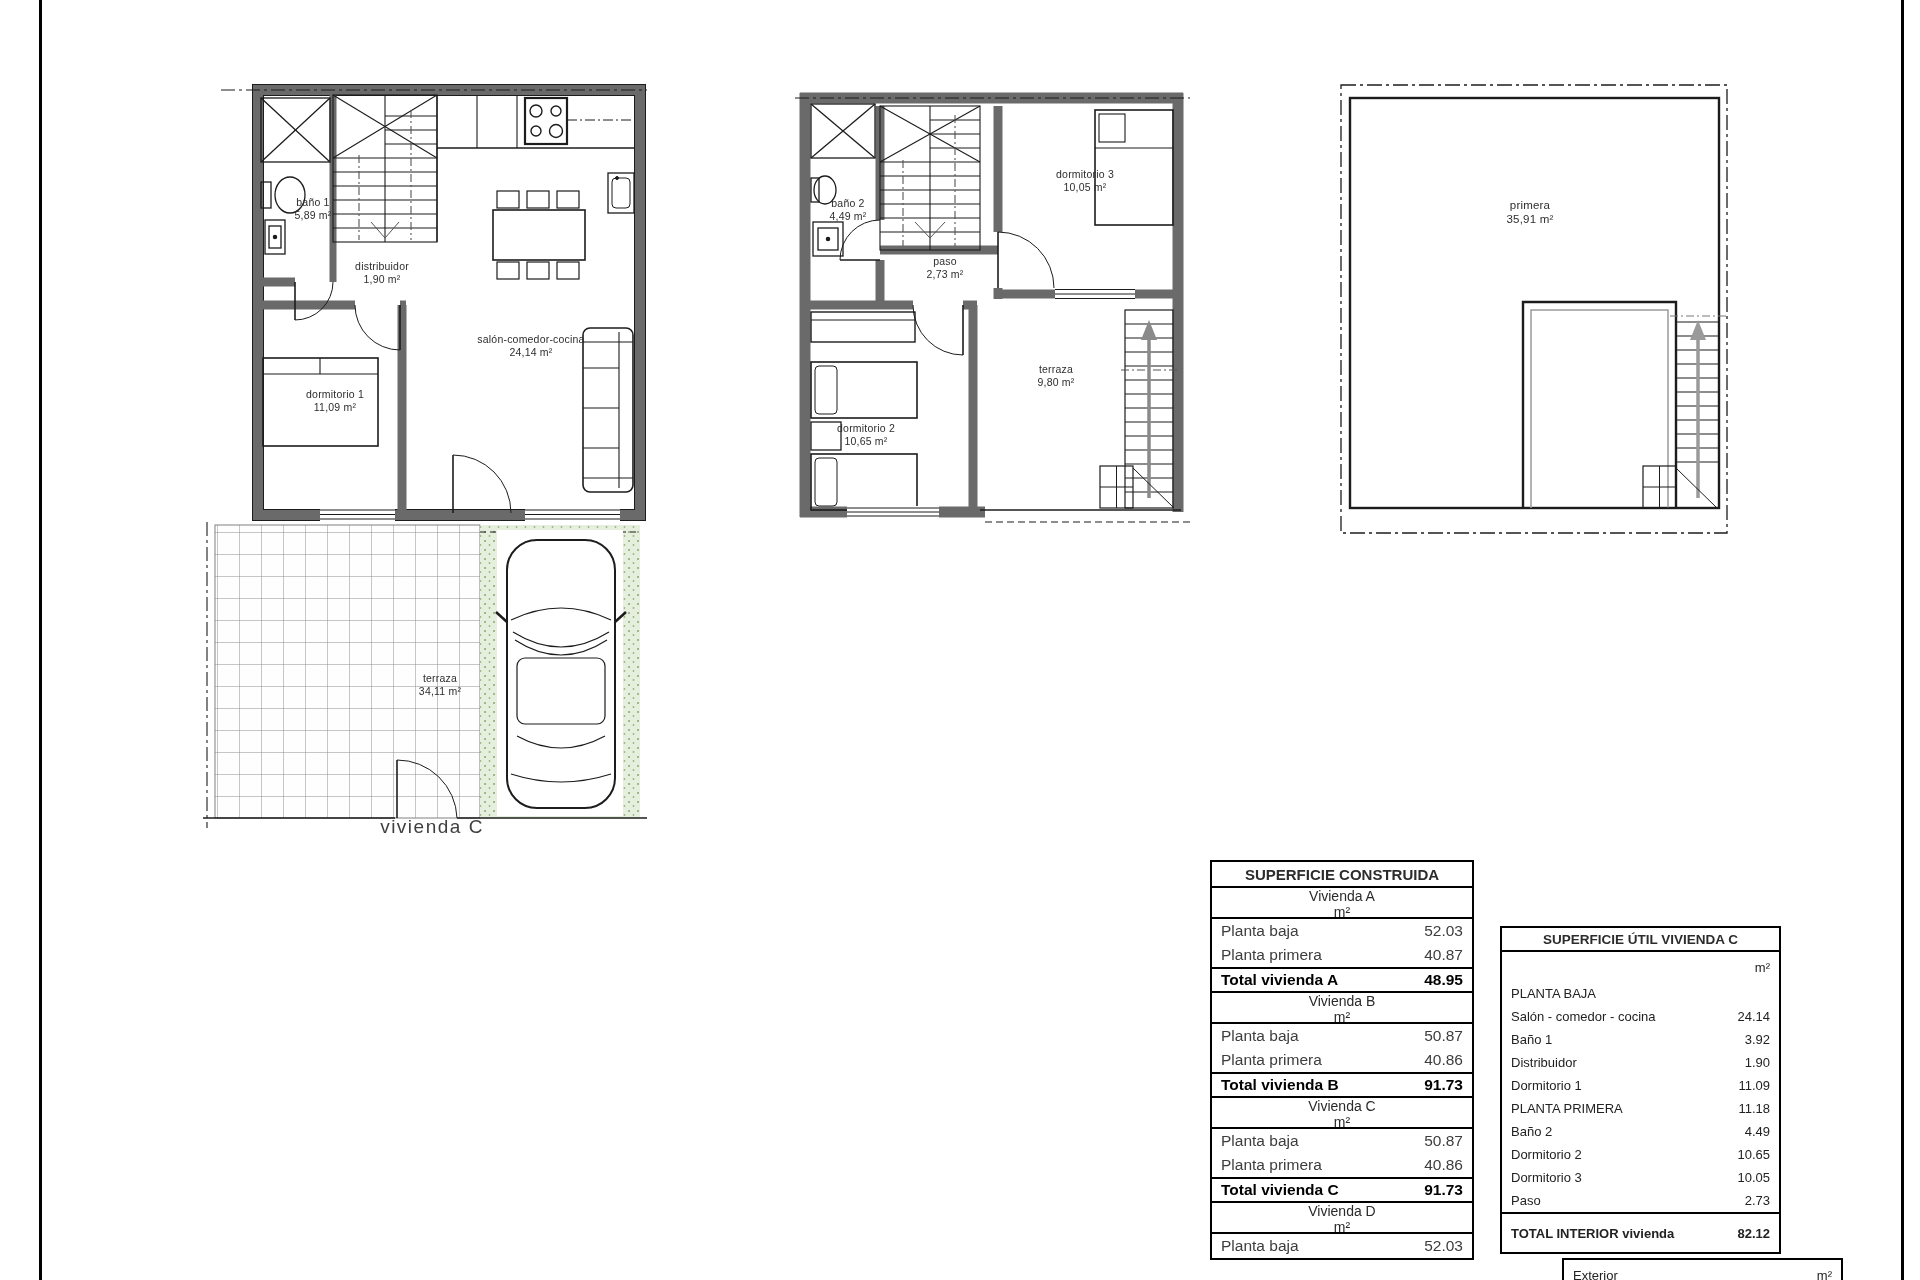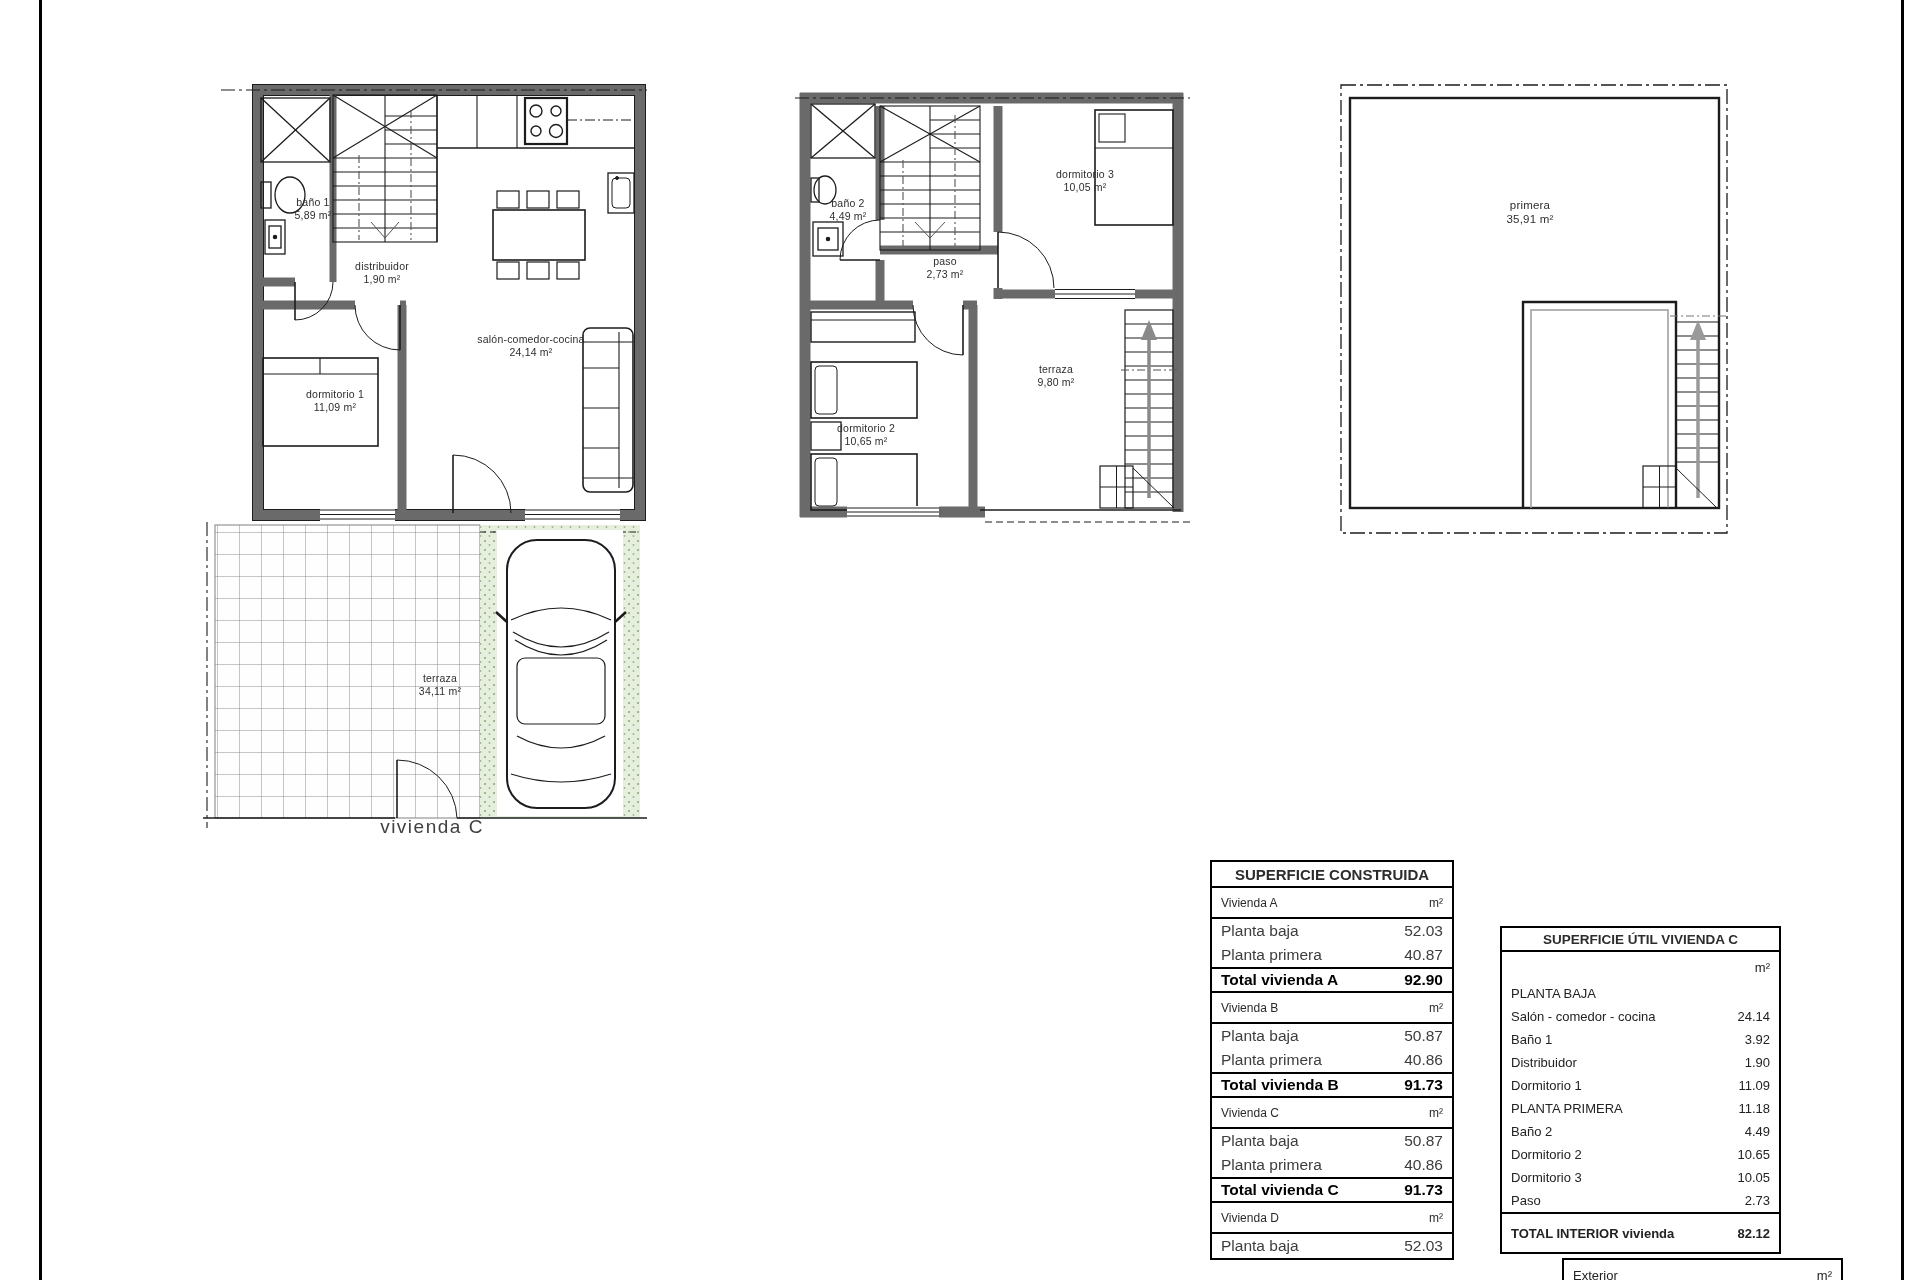--- a/index.html
+++ b/index.html
@@ -12,31 +12,31 @@
   #plan-ground{left:195px;top:70px;}
   #plan-first{left:795px;top:70px;}
   #plan-solarium{left:1338px;top:70px;}
   .room-label{position:absolute;transform:translate(-50%,-50%);text-align:center;
     font-size:10.5px;line-height:12.5px;color:#2e2e2e;white-space:nowrap;letter-spacing:.2px;}
   .room-label span{display:block;}
   #caption-viviendaC{position:absolute;transform:translate(-50%,-50%);font-size:19px;
     color:#3f3f3f;letter-spacing:1.5px;}
   .tbl{position:absolute;background:#fff;border:2px solid #000;box-sizing:border-box;color:#2c2c2c;}
   .t-title{font-weight:bold;text-align:center;border-bottom:2px solid #000;padding:4px 0 3px;}
-  #tbl-construida{left:1210px;top:860px;width:244px;}
+  #tbl-construida{left:1210px;top:860px;width:264px;}
   #tbl-construida .t-title{font-size:15px;}
   #tbl-util1{left:1500px;top:926px;width:281px;}
   #tbl-util2{left:1562px;top:1258px;width:281px;}
   #tbl-util1 .t-title{font-size:13.5px;}
   .trow{display:flex;justify-content:space-between;align-items:center;padding:0 9px;
         box-sizing:border-box;}
   .trow .tl{text-align:left;}
   .trow .tv{text-align:right;}
   #tbl-construida .trow{height:24px;font-size:15.5px;color:#3d3d3d;}
-  #tbl-construida .trow.section{height:31px;border-bottom:2px solid #000;font-size:12px;color:#2a2a2a;}
+  #tbl-construida .trow.section{height:31px;border-bottom:2px solid #000;font-size:14px;color:#2a2a2a;flex-direction:column;}
   #tbl-construida .trow.total{height:26px;border-top:2px solid #000;border-bottom:2px solid #000;
         font-weight:bold;color:#000;}
   #tbl-util1 .trow, #tbl-util2 .trow{height:23px;font-size:13px;color:#222;}
   #tbl-util1 .trow.unit, #tbl-util2 .trow.unit{height:30px;}
   #tbl-util1 .trow.total{height:40px;border-top:2px solid #000;font-weight:bold;}
 </style>
 </head>
 <body>
 
 <div id="sheet">
@@ -408,21 +408,21 @@
         <div class="trow plain">
           <span class="tl">Planta baja</span>
           <span class="tv">52.03</span>
         </div>
         <div class="trow plain">
           <span class="tl">Planta primera</span>
           <span class="tv">40.87</span>
         </div>
         <div class="trow total">
           <span class="tl">Total vivienda A</span>
-          <span class="tv">92.90</span>
+          <span class="tv">48.95</span>
         </div>
         <div class="trow section">
           <span class="tl">Vivienda B</span>
           <span class="tv">m²</span>
         </div>
         <div class="trow plain">
           <span class="tl">Planta baja</span>
           <span class="tv">50.87</span>
         </div>
         <div class="trow plain">

